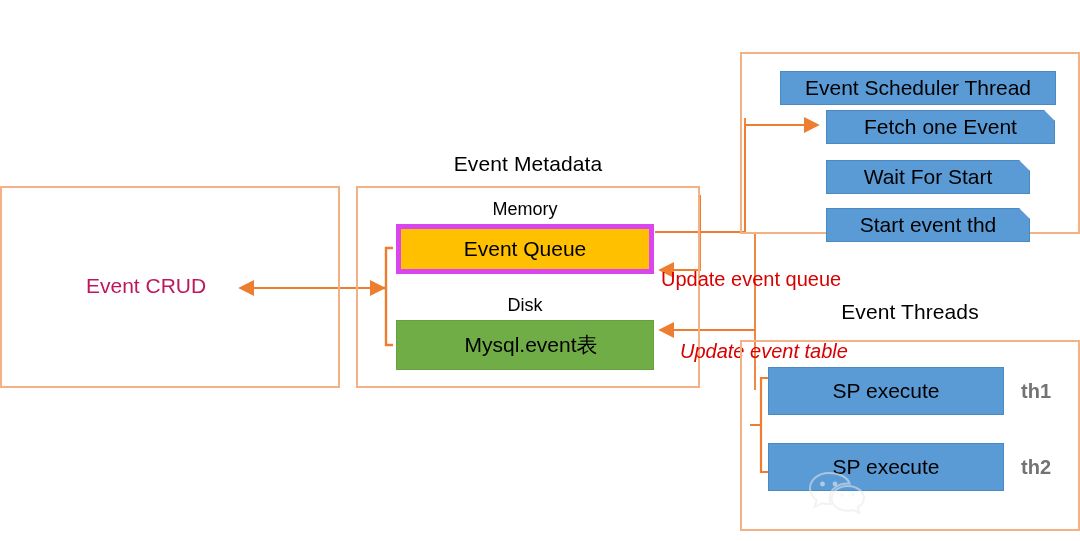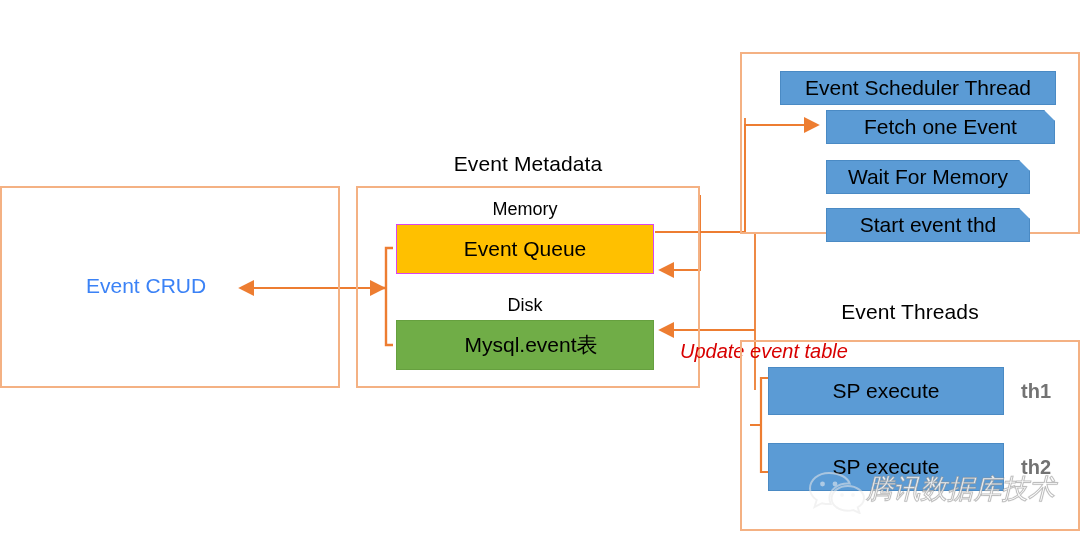--- a/index.html
+++ b/index.html
@@ -52,32 +52,32 @@
   }
   .box-blue.chamfer {
     clip-path: polygon(0 0, calc(100% - 11px) 0, 100% 11px, 100% 100%, 0 100%);
     border: none;
     box-shadow: inset 0 0 0 1px #4A8AC4;
   }
   .box-amber {
     background: #FFC000;
     color: #000000;
     font-size: 21px;
-    border: 1px solid #d946ef;
+    border: 5px solid #d946ef;
   }
   .box-green {
     background: #70AD47;
     color: #000000;
     font-size: 21px;
     border: 1px solid #66A03F;
   }
   .plain-text {
     position: absolute;
     font-size: 21px;
-    color: #3b82f6;
+    color: #be185d;
     white-space: nowrap;
   }
   .red-text {
     position: absolute;
     font-size: 20px;
     color: #D80000;
     white-space: nowrap;
   }
   .th-label {
     position: absolute;
@@ -151,23 +151,24 @@
   <div class="inner-label" style="left:396px; top:199px; width:258px;">Memory</div>
   <div class="box box-amber" style="left:396px; top:224px; width:258px; height:50px;">Event Queue</div>
 
   <div class="inner-label" style="left:396px; top:295px; width:258px;">Disk</div>
   <div class="box box-green" style="left:396px; top:320px; width:258px; height:50px;padding-left:12px;">Mysql.event表</div>
 
   <div class="grp-frame" style="left:740px; top:52px; width:340px; height:182px;"></div>
 
   <div class="box box-blue" style="left:780px; top:71px; width:276px; height:34px;">Event Scheduler Thread</div>
   <div class="box box-blue chamfer" style="left:826px; top:110px; width:229px; height:34px;">Fetch one Event</div>
-  <div class="box box-blue chamfer" style="left:826px; top:160px; width:204px; height:34px;">Wait For Memory</div>
+  <div class="box box-blue chamfer" style="left:826px; top:160px; width:204px; height:34px;">Wait For Start</div>
   <div class="box box-blue chamfer" style="left:826px; top:208px; width:204px; height:34px;">Start event thd</div>
 
+  <div class="red-text" style="left:661px; top:268px;">Update event queue</div>
   <div class="red-text" style="left:680px; top:340px;font-style:italic;">Update event table</div>
 
   <div class="grp-title" style="left:740px; top:300px; width:340px;">Event Threads</div>
   <div class="grp-frame" style="left:740px; top:340px; width:340px; height:191px;"></div>
 
   <div class="box box-blue" style="left:768px; top:367px; width:236px; height:48px;">SP execute</div>
   <div class="th-label" style="left:1021px; top:380px;">th1</div>
 
   <div class="box box-blue" style="left:768px; top:443px; width:236px; height:48px;">SP execute</div>
   <div class="th-label" style="left:1021px; top:456px;">th2</div>
@@ -178,15 +179,14 @@
              C21.9,32.2 21.4,30.2 21.4,28.1 C21.4,20 29.6,13.5 39.6,13.5
              C40.3,13.5 41,13.5 41.6,13.6 C39.8,7.5 31.3,3 21,3 Z" fill="none" stroke="#E9E9E9" stroke-width="2"></path>
     <circle cx="14.5" cy="14" r="2.4" fill="#F2F2F2"></circle>
     <circle cx="27" cy="14" r="2.4" fill="#F2F2F2"></circle>
     <path d="M39.8,16 C30.8,16 23.6,21.6 23.6,28.4 C23.6,35.2 30.8,40.8 39.8,40.8
              C41.7,40.8 43.5,40.5 45.2,40.1 L51.5,43 L49.7,37.3
              C53.5,34.9 56,31 56,28.4 C56,21.6 48.8,16 39.8,16 Z" fill="none" stroke="#E9E9E9" stroke-width="2"></path>
     <circle cx="34" cy="25" r="2" fill="#F2F2F2"></circle>
     <circle cx="45" cy="25" r="2" fill="#F2F2F2"></circle>
   </svg>
-  <div class="wm-text" style="left:866px; top:471px;">腾讯数据库技术</div>
 
 </div>
 
 </body></html>

